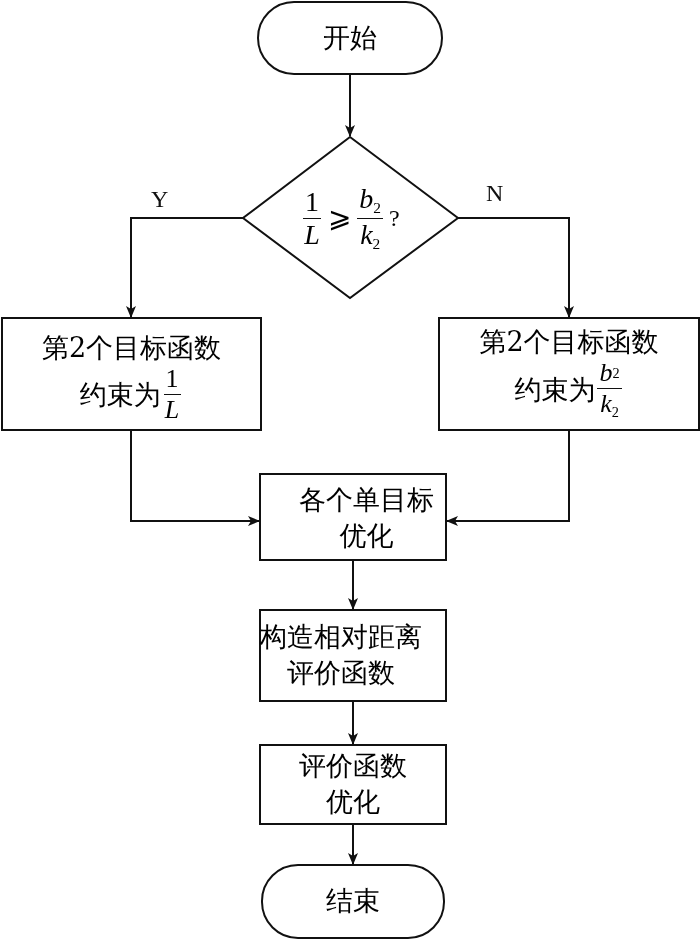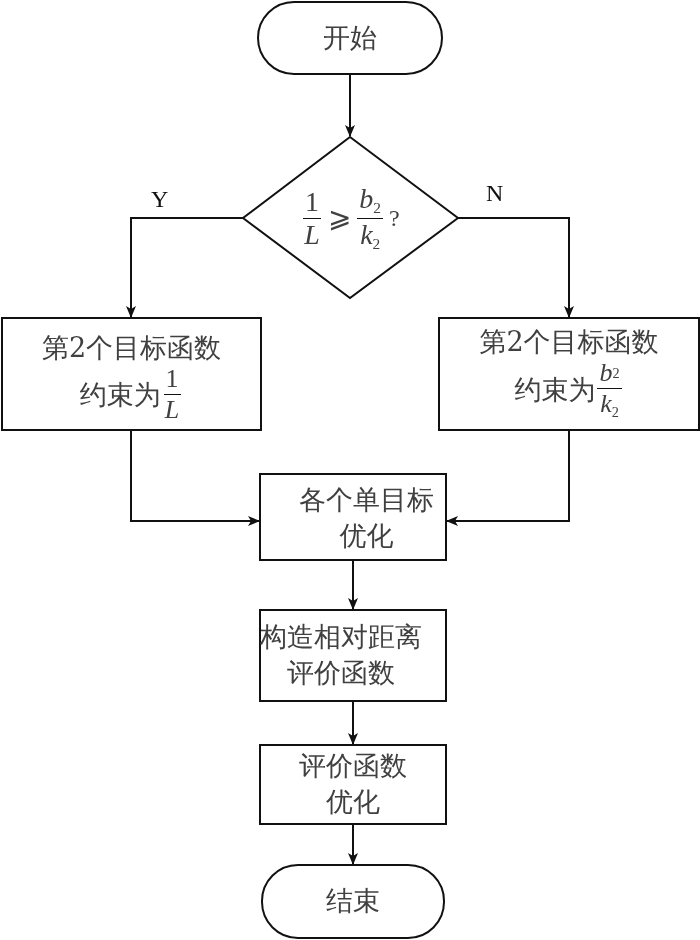--- a/index.html
+++ b/index.html
@@ -1,19 +1,19 @@
 <!DOCTYPE html>
 <html><head>
 <meta charset="utf-8">
 <style>
   html, body { margin: 0; padding: 0; background: #ffffff; }
   body { width: 700px; height: 940px; position: relative; overflow: hidden;
          font-family: "DejaVu Serif", "Liberation Serif", serif; color: #111; }
   svg.canvas { position: absolute; left: 0; top: 0; }
-  .node-text { position: absolute; text-align: center; font-size: 27px; line-height: 36px; color: #404040; }
+  .node-text { position: absolute; text-align: center; font-size: 27px; line-height: 36px; color: #000000; }
   .lbl { position: absolute; font-family: "Liberation Serif", serif; font-size: 24px; color: #111; }
   .frac { display: inline-flex; flex-direction: column; align-items: center; vertical-align: middle;
           font-family: "Liberation Serif", serif; font-style: italic; line-height: 1; margin: 0 2px; }
   .frac .num { padding: 0 2px 2px; border-bottom: 1.6px solid #111; }
   .frac .den { padding: 2px 2px 0; }
   .frac .up { font-style: normal; }
   .sub { font-size: 0.55em; vertical-align: -0.35em; font-style: normal; }
   .sup { font-size: 0.55em; vertical-align: 0.2em; font-style: normal; }
   .cond { font-size: 28px; display: flex; align-items: center; justify-content: center; }
   .cond .geq { font-family: "DejaVu Serif", serif; font-size: 28px; margin: 0 4px; }

